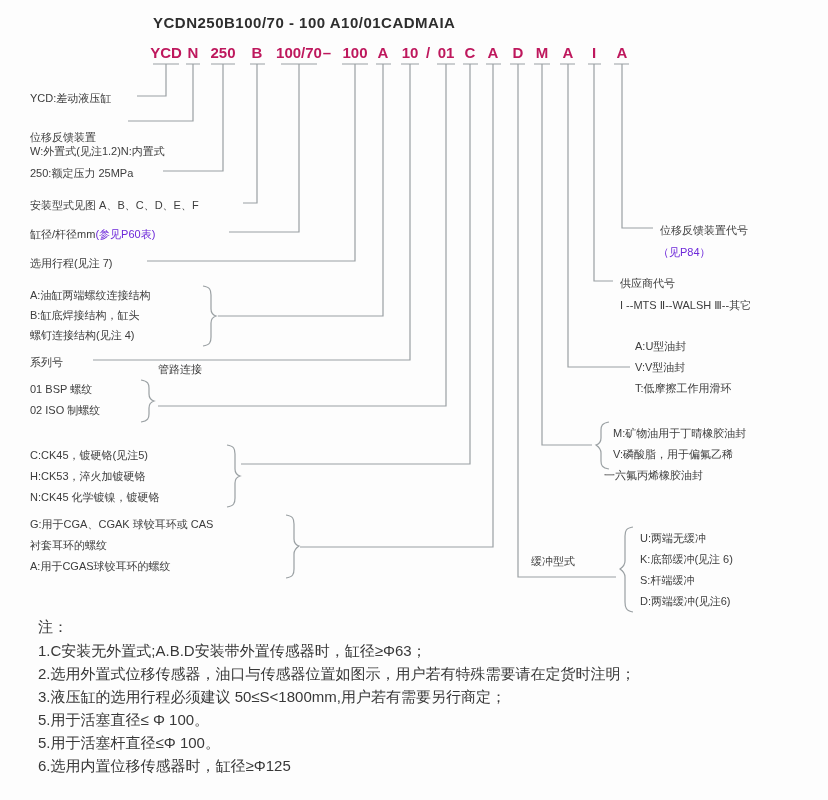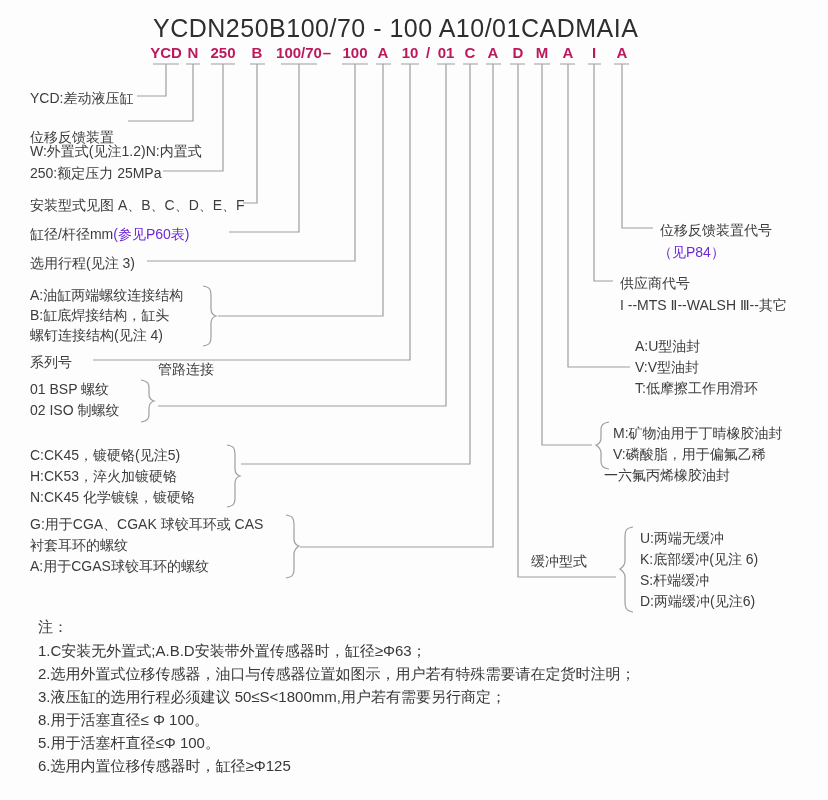--- a/index.html
+++ b/index.html
@@ -4,30 +4,30 @@
 <style>
   html,body{margin:0;padding:0;background:#e9e9e9;}
   .page{
     position:relative;width:828px;height:800px;margin:0 auto;
     background:#fdfdfd;overflow:hidden;
     font-family:"Liberation Sans","DejaVu Sans",sans-serif;
     color:#3c3c3c;
   }
   .title{
     position:absolute;left:153px;top:14px;
-    font-size:25px;font-weight:400;letter-spacing:.5px;color:#2e2e2e;
+    font-size:15px;font-weight:700;letter-spacing:.5px;color:#2e2e2e;
     white-space:nowrap;
   }
   .seg{
     position:absolute;top:44px;transform:translateX(-50%);
     font-size:15px;font-weight:600;color:#be185d;white-space:nowrap;
   }
   svg.wires{position:absolute;left:0;top:0;}
   .lbl{
-    position:absolute;font-size:14px;line-height:20px;
+    position:absolute;font-size:11px;line-height:20px;
     white-space:nowrap;color:#3c3c3c;
   }
   .lh21{line-height:21px;}
   .muted{color:#6d28d9;}
   .note{
     position:absolute;left:38px;font-size:15px;white-space:nowrap;color:#383838;
   }
 </style>
 </head>
 <body>
@@ -90,21 +90,21 @@
   </svg>
 
   <div class="lbl" style="left:30px;top:88px">YCD:差动液压缸</div>
   <div class="lbl" style="left:30px;top:127px">位移反馈装置</div>
   <div class="lbl" style="left:30px;top:141px">W:外置式(见注1.2)N:内置式</div>
   <div class="lbl" style="left:30px;top:163px">250:额定压力 25MPa</div>
   <div class="lbl" style="left:30px;top:195px">安装型式见图 A、B、C、D、E、F</div>
   <div class="lbl" style="left:30px;top:224px">
     <span>缸径/杆径mm</span><span class="muted">(参见P60表)</span>
   </div>
-  <div class="lbl" style="left:30px;top:253px">选用行程(见注 3)</div>
+  <div class="lbl" style="left:30px;top:253px">选用行程(见注 7)</div>
   <div class="lbl" style="left:30px;top:285px">
     <div>A:油缸两端螺纹连接结构</div>
     <div>B:缸底焊接结构，缸头</div>
     <div>螺钉连接结构(见注 4)</div>
   </div>
   <div class="lbl" style="left:30px;top:352px">系列号</div>
   <div class="lbl lh21" style="left:30px;top:379px">
     <div>01 BSP 螺纹</div>
     <div>02 ISO 制螺纹</div>
   </div>
@@ -137,17 +137,17 @@
     <div>U:两端无缓冲</div>
     <div>K:底部缓冲(见注 6)</div>
     <div>S:杆端缓冲</div>
     <div>D:两端缓冲(见注6)</div>
   </div>
 
   <div class="note" style="top:618px">注：</div>
   <div class="note" style="top:642px">1.C安装无外置式;A.B.D安装带外置传感器时，缸径≥Φ63；</div>
   <div class="note" style="top:665px">2.选用外置式位移传感器，油口与传感器位置如图示，用户若有特殊需要请在定货时注明；</div>
   <div class="note" style="top:688px">3.液压缸的选用行程必须建议 50≤S&lt;1800mm,用户若有需要另行商定；</div>
-  <div class="note" style="top:711px">8.用于活塞直径≤ Φ 100。</div>
+  <div class="note" style="top:711px">5.用于活塞直径≤ Φ 100。</div>
   <div class="note" style="top:734px">5.用于活塞杆直径≤Φ 100。</div>
   <div class="note" style="top:757px">6.选用内置位移传感器时，缸径≥Φ125</div>
 
 </div>
 
 </body></html>

